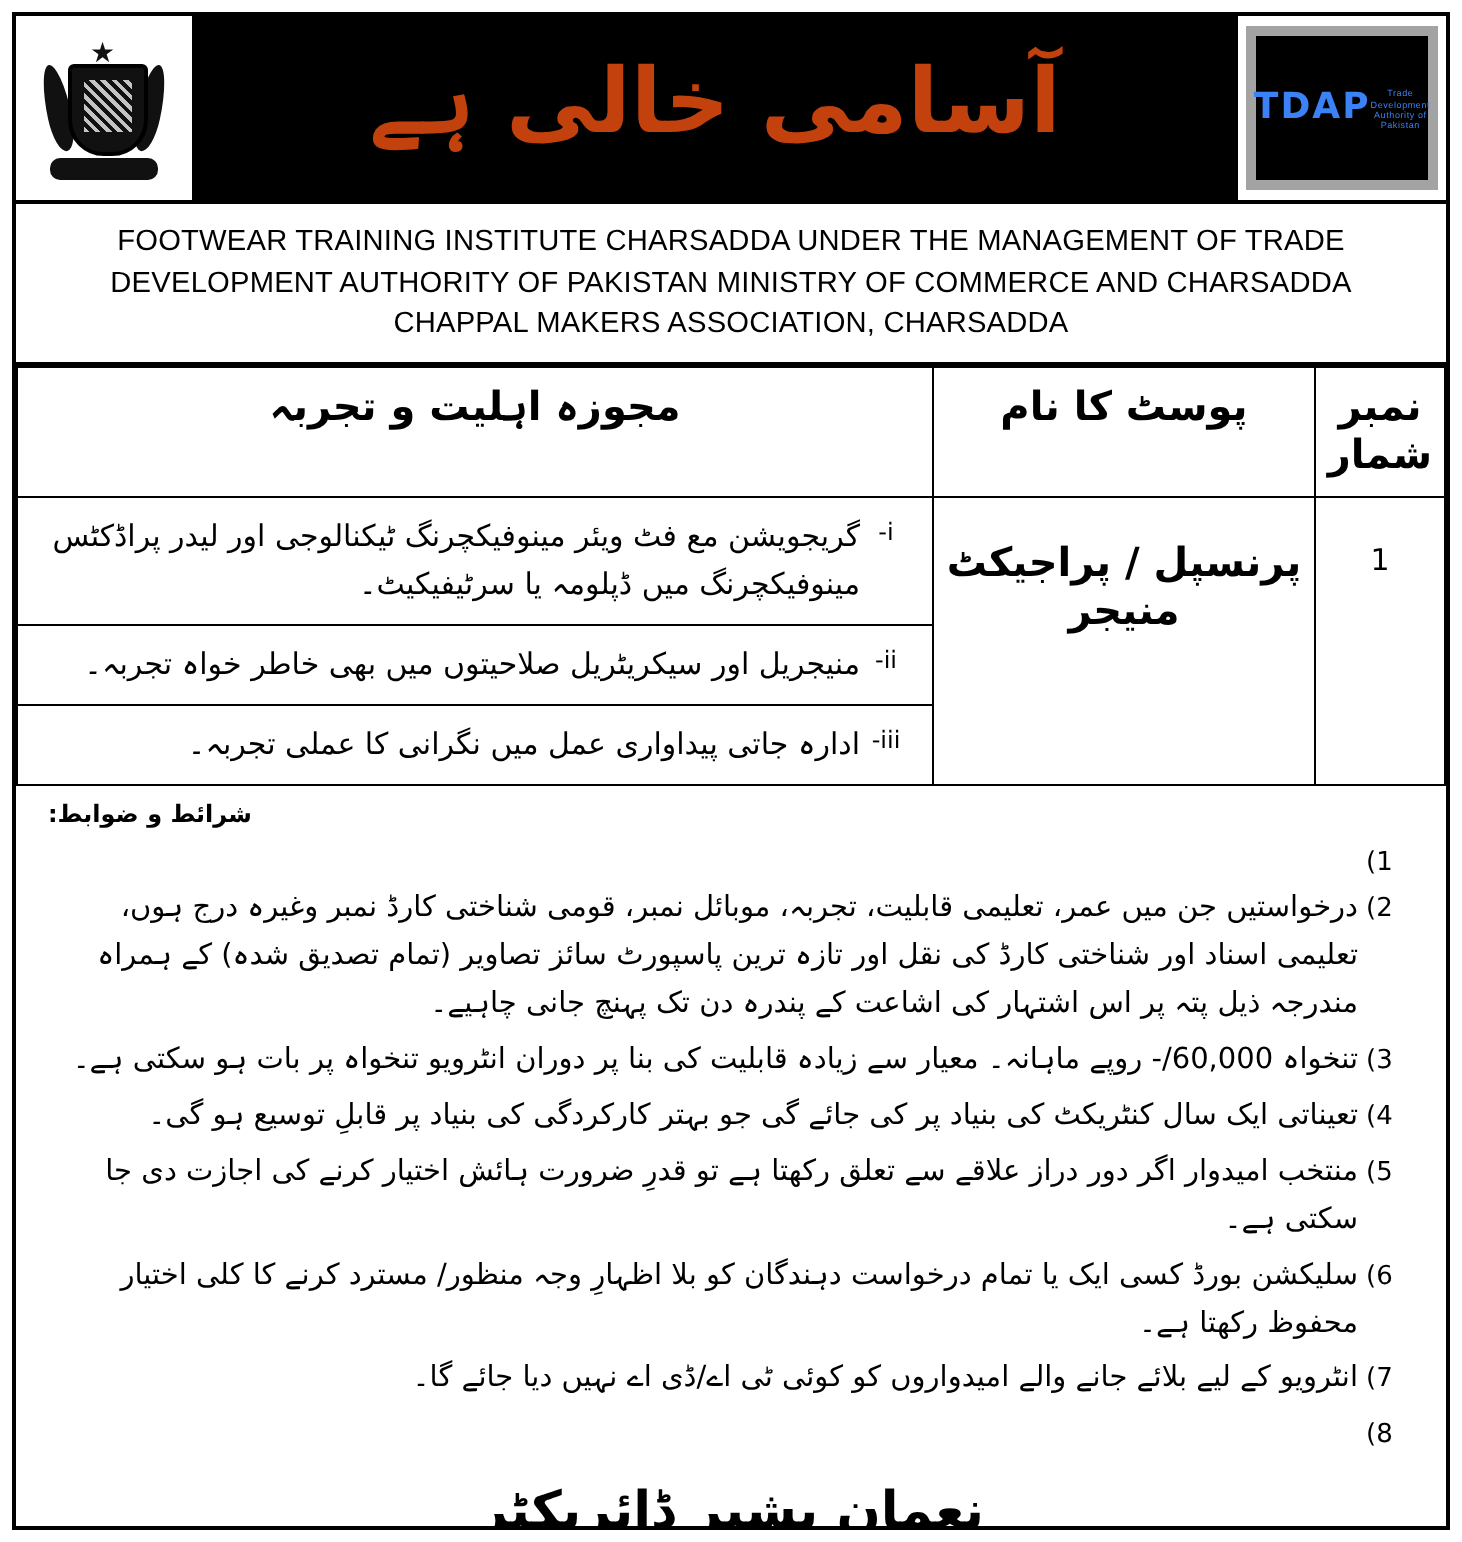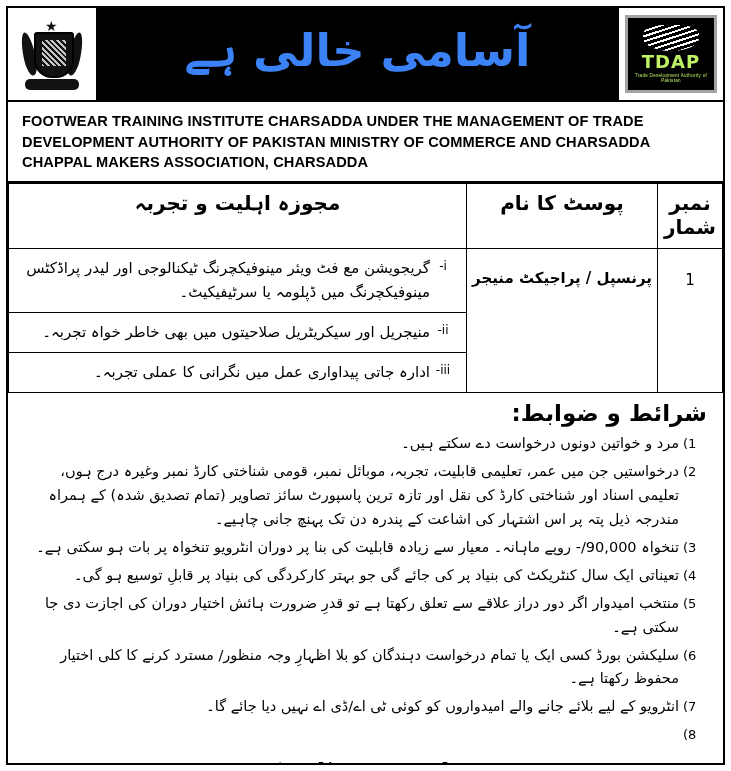--- a/index.html
+++ b/index.html
@@ -55,21 +55,21 @@
     border-left: 2px solid #000;
   }
   .banner-center {
     flex: 1;
     display: flex;
     align-items: center;
     justify-content: center;
     background: #000;
   }
   .banner-title {
-    color: #3b82f6;
+    color: #c2410c;
     font-family: "DejaVu Sans", sans-serif;
     font-size: 45px;
     font-weight: bold;
     letter-spacing: 1px;
     direction: rtl;
     text-align: center;
     line-height: 1.05;
     padding-bottom: 6px;
   }
   .crest {
@@ -121,26 +121,25 @@
     width: 54px;
     height: 11px;
     background: #111;
     border-radius: 5px;
   }
 
   .tdap {
     width: 86px;
     height: 72px;
     background: #000;
-    border: 3px solid #a3a3a3;
-    display: flex;
-    flex-direction: column;
+    border: 5px solid #a3a3a3;
+    display: flex;
     align-items: center;
     justify-content: center;
-    color: #bef264;
+    color: #3b82f6;
   }
   .tdap .swirl {
     width: 56px;
     height: 26px;
     background:
       repeating-linear-gradient(-18deg, #fff 0 2px, #000 2px 5px);
     border-radius: 40% 40% 55% 55%;
     margin-bottom: 2px;
   }
   .tdap .tdap-text {
@@ -154,22 +153,23 @@
     font-size: 4.5px;
     letter-spacing: .3px;
     margin-top: 2px;
     text-align: center;
     line-height: 1.2;
   }
 
   
   .headline {
     padding: 9px 14px 8px 14px;
+    text-align: center;
     font-family: "Liberation Sans", sans-serif;
-    font-weight: bold;
+    font-weight: normal;
     font-size: 14.6px;
     line-height: 1.42;
     letter-spacing: .1px;
     border-bottom: 2px solid #000;
   }
 
   
   table.jobs {
     width: 100%;
     border-collapse: collapse;
@@ -193,21 +193,21 @@
   td.sr-cell {
     text-align: center;
     font-size: 15px;
     padding-top: 22px;
     font-family: "DejaVu Sans", sans-serif;
   }
   td.post-cell {
     direction: rtl;
     text-align: center;
     font-family: "DejaVu Sans", sans-serif;
-    font-size: 15px;
+    font-size: 20px;
     font-weight: bold;
     padding-top: 20px;
   }
   td.qual-cell {
     padding: 0;
   }
   .qual-row {
     display: flex;
     direction: rtl;
     border-bottom: 1px solid #000;
@@ -228,24 +228,24 @@
     direction: rtl;
     text-align: right;
     font-family: "DejaVu Sans", sans-serif;
     font-size: 15px;
     line-height: 1.6;
   }
 
   
   .terms-head {
     direction: rtl;
-    text-align: right;
-    font-family: "DejaVu Sans", sans-serif;
-    font-weight: bold;
-    font-size: 23px;
+    text-align: left;
+    font-family: "DejaVu Sans", sans-serif;
+    font-weight: bold;
+    font-size: 12px;
     padding: 7px 16px 4px 16px;
   }
   .terms-list {
     padding: 0 14px 4px 14px;
   }
   .term {
     display: flex;
     direction: rtl;
     align-items: flex-start;
     padding: 2px 0;
@@ -338,37 +338,36 @@
           <td class="post-cell col-post">پرنسپل / پراجیکٹ منیجر</td>
           <td class="sr-cell col-sr">1</td>
         </tr>
       </tbody>
     </table>
 
     <div class="terms-head">شرائط و ضوابط:</div>
     <div class="terms-list">
       <div class="term">
         <div class="term-num">1)</div>
-        <div class="term-text">مرد و خواتین دونوں درخواست دے سکتے ہیں۔</div>
       </div>
       <div class="term">
         <div class="term-num">2)</div>
         <div class="term-text">درخواستیں جن میں عمر، تعلیمی قابلیت، تجربہ، موبائل نمبر، قومی شناختی کارڈ نمبر وغیرہ درج ہوں، تعلیمی اسناد اور شناختی کارڈ کی نقل اور تازہ ترین پاسپورٹ سائز تصاویر (تمام تصدیق شدہ) کے ہمراہ مندرجہ ذیل پتہ پر اس اشتہار کی اشاعت کے پندرہ دن تک پہنچ جانی چاہیے۔</div>
       </div>
       <div class="term">
         <div class="term-num">3)</div>
-        <div class="term-text">تنخواہ 90,000/- روپے ماہانہ۔ معیار سے زیادہ قابلیت کی بنا پر دوران انٹرویو تنخواہ پر بات ہو سکتی ہے۔</div>
+        <div class="term-text">تنخواہ 60,000/- روپے ماہانہ۔ معیار سے زیادہ قابلیت کی بنا پر دوران انٹرویو تنخواہ پر بات ہو سکتی ہے۔</div>
       </div>
       <div class="term">
         <div class="term-num">4)</div>
         <div class="term-text">تعیناتی ایک سال کنٹریکٹ کی بنیاد پر کی جائے گی جو بہتر کارکردگی کی بنیاد پر قابلِ توسیع ہو گی۔</div>
       </div>
       <div class="term">
         <div class="term-num">5)</div>
-        <div class="term-text">منتخب امیدوار اگر دور دراز علاقے سے تعلق رکھتا ہے تو قدرِ ضرورت ہائش اختیار دوران کی اجازت دی جا سکتی ہے۔</div>
+        <div class="term-text">منتخب امیدوار اگر دور دراز علاقے سے تعلق رکھتا ہے تو قدرِ ضرورت ہائش اختیار کرنے کی اجازت دی جا سکتی ہے۔</div>
       </div>
       <div class="term">
         <div class="term-num">6)</div>
         <div class="term-text">سلیکشن بورڈ کسی ایک یا تمام درخواست دہندگان کو بلا اظہارِ وجہ منظور/ مسترد کرنے کا کلی اختیار محفوظ رکھتا ہے۔</div>
       </div>
       <div class="term">
         <div class="term-num">7)</div>
         <div class="term-text">انٹرویو کے لیے بلائے جانے والے امیدواروں کو کوئی ٹی اے/ڈی اے نہیں دیا جائے گا۔</div>
       </div>
       <div class="term">

